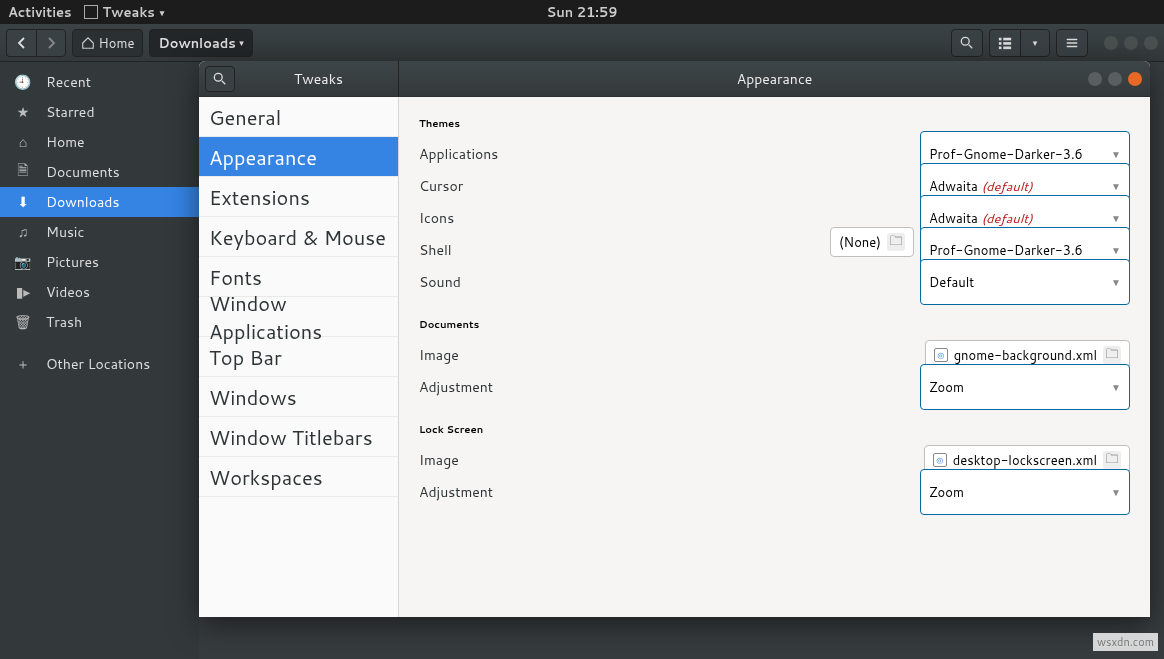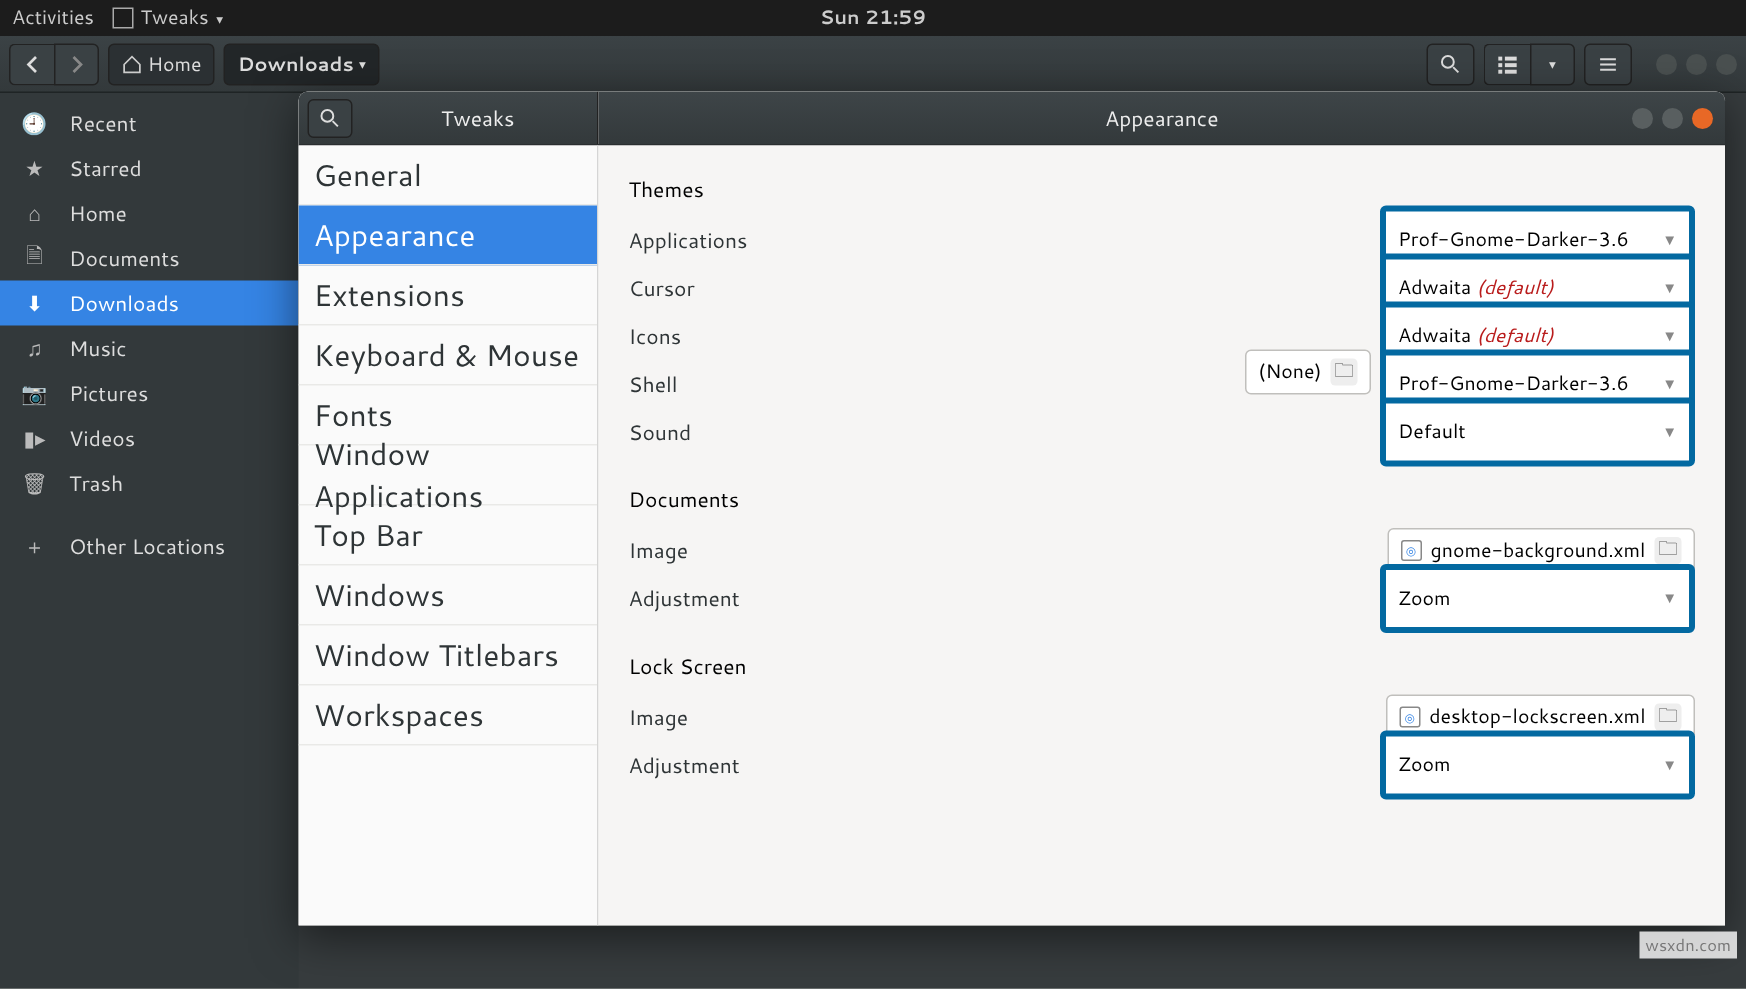--- a/index.html
+++ b/index.html
@@ -1,21 +1,21 @@
 <!DOCTYPE html>
 <html><head>
 <meta charset="utf-8">
 <style>
 * { box-sizing: border-box; margin: 0; padding: 0; font-family: "Cantarell", "Ubuntu", sans-serif; }
 body { width: 1164px; height: 659px; background: #2e3436; overflow: hidden; position: relative; font-size: 14px; }
 
 
 .gnome-panel { height: 24px; background: #1c1c1c; color: #ccc; display: flex; align-items: center; padding: 0 8px; }
 .panel-left { display: flex; gap: 12px; align-items: center; }
-.panel-item { font-weight: normal; font-size: 13px; display: flex; align-items: center; gap: 5px; }
+.panel-item { font-weight: bold; font-size: 13px; display: flex; align-items: center; gap: 5px; }
 .panel-center { position: absolute; left: 50%; transform: translateX(-50%); font-weight: bold; font-size: 13px; }
 .panel-icon-box { width: 14px; height: 14px; border: 1px solid #aaa; display:inline-block; }
 .drop-tri { font-size: 9px; }
 
 
 .nautilus { position: absolute; top: 24px; left: 0; width: 1164px; height: calc(100% - 24px); background: #33393b; }
 .nautilus-header { height: 38px; background: linear-gradient(#3b4245, #33393b); display: flex; align-items: center; padding: 0 6px; gap: 6px; border-bottom: 1px solid #1f2425; }
 .hbtn { height: 28px; min-width: 30px; display: flex; align-items: center; justify-content: center; border: 1px solid #222; border-radius: 4px; background: #3a4144; color: #ddd; font-size: 13px; padding: 0 8px; }
 .hbtn-group { display: flex; }
 .hbtn-group .hbtn:first-child { border-radius: 4px 0 0 4px; border-right: none; }
@@ -46,37 +46,37 @@
 .tw-controls .tdot { width: 14px; height: 14px; border-radius: 50%; background: #595f60; }
 .tw-controls .tdot.close { background: #e86826; }
 .th-search { height: 26px; width: 30px; border: 1px solid #222; border-radius: 4px; background: #3a4144; display:flex; align-items:center; justify-content:center; }
 
 .tweaks-body { flex: 1; display: flex; }
 .tweaks-nav { width: 200px; background: #fafafa; border-right: 1px solid #d5d5d5; }
 .tnav-item { height: 40px; display: flex; align-items: center; padding: 0 10px; font-size: 20px; border-bottom: 1px solid #e9e9e7; color: #2e3436; }
 .tnav-item.active { background: #3584e4; color: white; }
 
 .tweaks-content { flex: 1; background: #f6f5f4; padding: 14px 20px; overflow-y: auto; }
-.section-title { font-weight: normal; font-size: 14px; margin-bottom: 8px; margin-top: 5px; }
+.section-title { font-weight: bold; font-size: 10px; margin-bottom: 8px; margin-top: 5px; }
 .row { display: flex; align-items: center; height: 32px; margin-bottom: 0px; }
 .row-label { font-size: 14px; color: #2e3436; }
 .row-control { margin-left: auto; display: flex; gap: 6px; }
-.combo { height: 46px; min-width: 210px; display: flex; align-items: center; padding: 0 8px; border: 4px solid #0369a1; border-radius: 4px; background: #fff; font-size: 13px; gap: 4px; }
+.combo { height: 46px; min-width: 210px; display: flex; align-items: center; padding: 0 8px; border: 1px solid #0369a1; border-radius: 4px; background: #fff; font-size: 13px; gap: 4px; }
 .combo .ctext { flex: 1; white-space:nowrap; }
 .combo .caret { color: #888; font-size: 10px; }
 .combo .default-txt { font-style: italic; color: #b91c1c; }
 .shell-btn { height: 30px; display: flex; align-items: center; padding: 5px 8px; border: 1px solid #c0bfbc; border-radius: 4px; background: #fff; font-size: 13px; gap: 6px; }
 .file-btn { height: 30px; display: flex; align-items: center; padding: 0 8px; border: 1px solid #c0bfbc; border-radius: 4px; background: #fff; font-size: 13px; gap: 6px; min-width: 205px;}
 .file-btn .ftext { flex: 1; }
 .file-icon { width: 18px; height: 18px; display:flex; align-items:center; justify-content:center; background:#eee; border-radius:3px; color:#555;}
 .xml-icon { display:inline-flex; width:14px; height:14px; border:1px solid #888; border-radius:2px; align-items:center; justify-content:center; font-size:8px; color:#3584e4;}
 
 .section-gap { height: 14px; }
 
-.watermark { position: absolute; bottom: 20px; right: 6px; font-size: 11px; color: #777; background: rgba(255,255,255,0.8); padding: 1px 4px;}
+.watermark { position: absolute; bottom: 8px; right: 6px; font-size: 11px; color: #777; background: rgba(255,255,255,0.8); padding: 1px 4px;}
 </style>
 </head>
 <body>
 
 <div class="gnome-panel">
   <div class="panel-left">
     <span class="panel-item">Activities</span>
     <span class="panel-item">
       <span class="panel-icon-box"></span>
       <span>Tweaks</span>

